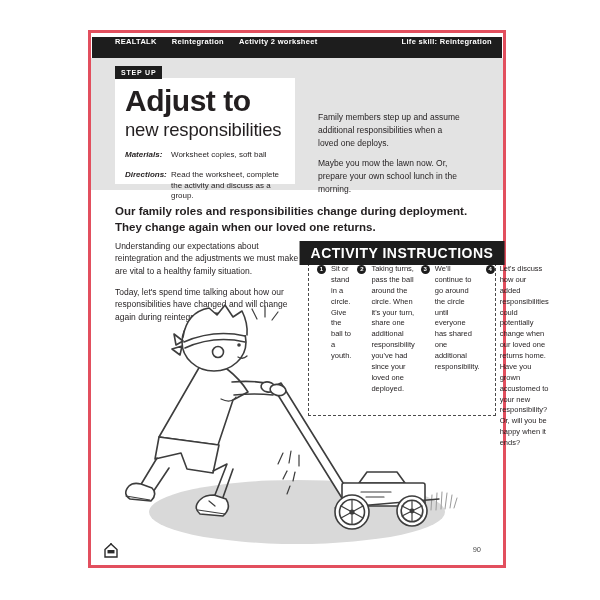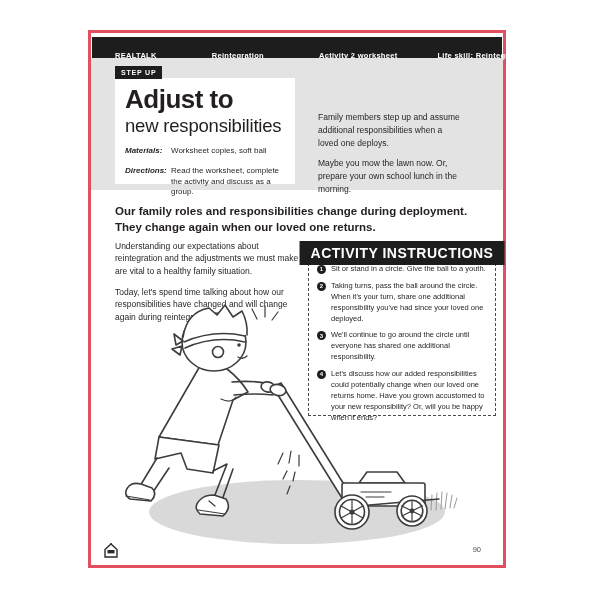--- a/index.html
+++ b/index.html
@@ -14,39 +14,39 @@
     font-family:"Liberation Sans", sans-serif;color:var(--ink);
     -webkit-font-smoothing:antialiased;
   }
   .frame{
     position:absolute;left:88px;top:30px;width:412px;height:532px;
     border:3px solid var(--border-red);background:#fff;
   }
   
   .topbar{
     position:absolute;left:1px;right:1px;top:4px;height:36px;
-    background:var(--bar-black);color:#fff;display:flex;align-items:center;
-    font-size:7.5px;font-weight:bold;letter-spacing:.3px;gap:40px;
+    background:var(--bar-black);color:#fff;display:flex;
+    font-size:7.5px;font-weight:bold;letter-spacing:.3px;
   }
   .topbar .item{margin-left:15px;white-space:nowrap;}
   .topbar .brand{margin-left:23px;}
   .topbar .right{margin-left:auto;margin-right:10px;}
   
   .grayband{
     position:absolute;left:0;top:25px;width:100%;height:132px;
     background:var(--band-gray);
   }
   .stepup{
     position:absolute;left:24px;top:33px;background:var(--bar-black);color:#fff;
     font-size:7px;font-weight:bold;letter-spacing:.8px;padding:3px 6px;z-index:2;
   }
   .whitebox{
     position:absolute;left:24px;top:45px;width:180px;height:106px;background:#fff;z-index:1;
   }
-  .title1{font-size:26px;font-weight:bold;letter-spacing:-.5px;line-height:1;margin:8px 0 0 10px;}
+  .title1{font-size:30px;font-weight:bold;letter-spacing:-.5px;line-height:1;margin:8px 0 0 10px;}
   .title2{font-size:18.5px;font-weight:normal;letter-spacing:-.2px;margin:3px 0 0 10px;}
   .specrow{display:flex;margin:9px 10px 0 10px;font-size:8px;line-height:1.35;}
   .specrow .lab{font-weight:bold;font-style:italic;width:46px;flex-shrink:0;}
   .sidetext{
     position:absolute;left:227px;top:70px;width:142px;font-size:8.5px;line-height:1.5;
   }
   .sidetext p{margin:8px 0 8px 0;}
   
   .mainhead{
     position:absolute;left:24px;top:171px;width:392px;
@@ -57,21 +57,21 @@
   
   .activity{
     position:absolute;left:217px;top:215px;width:186px;height:166px;
     border:1.5px dashed #4a4a4a;background:#fff;
   }
   .activity .badge{
     position:absolute;top:-8px;left:50%;transform:translateX(-50%);
     background:var(--bar-black);color:#fff;font-size:14px;font-weight:bold;
     letter-spacing:.5px;padding:4px 11px;white-space:nowrap;
   }
-  .steps{padding:15px 9px 6px 8px;display:flex;flex-direction:column;gap:6px;}
+  .steps{padding:15px 9px 6px 8px;display:flex;flex-direction:row;gap:6px;}
   .step{display:flex;gap:5px;font-size:7.5px;line-height:1.45;}
   .stepnum{
     width:9px;height:9px;border-radius:50%;background:var(--bar-black);color:#fff;
     font-size:6px;font-weight:bold;display:flex;align-items:center;justify-content:center;
     flex-shrink:0;margin-top:1px;
   }
   
   .illus{position:absolute;left:30px;top:262px;width:340px;height:258px;}
   
   .homeicon{position:absolute;left:12px;bottom:6px;width:16px;height:17px;}

